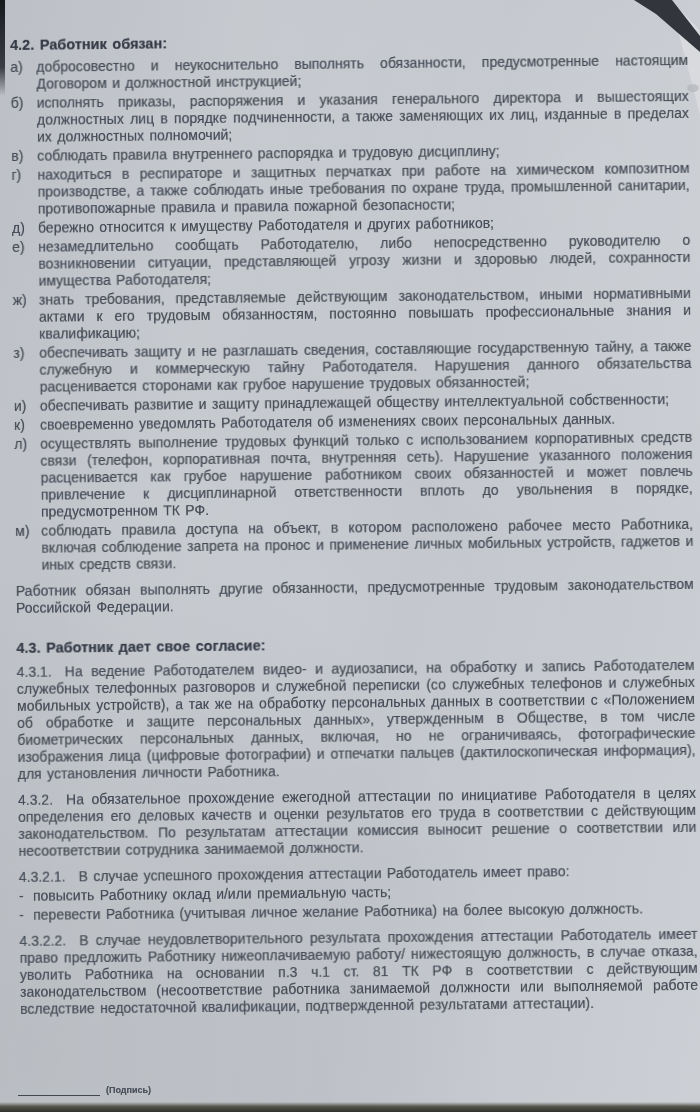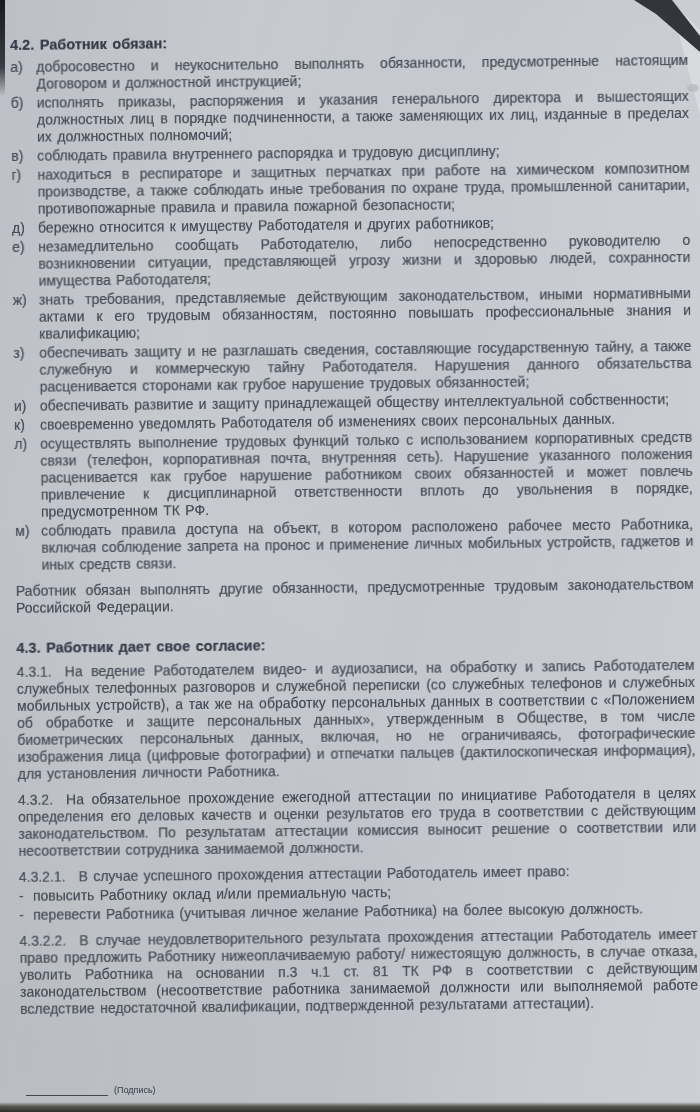--- a/index.html
+++ b/index.html
@@ -30,22 +30,23 @@
   p.closing{margin-top:9px;}
   p.p431{margin-top:7px;}
   p.p432{margin-top:9px;}
   p.p4321{margin-top:9px;}
   p.p4322{margin-top:9px;}
   .plabel{margin-right:13px;}
   .bullet{display:flex;margin-top:2px;}
   .bullet .dash{flex:0 0 14px;}
   .bullet .txt{flex:1;}
   .signature{
-    position:absolute;left:26px;bottom:16px;display:flex;align-items:flex-end;
+    position:absolute;left:18px;bottom:16px;display:flex;align-items:flex-end;
     filter:blur(0.3px);
+    font-weight:bold;
   }
   .sig-line{display:inline-block;width:82px;border-bottom:1.5px solid #41474f;height:10px;margin-right:6px;}
   .sig-label{font-size:9px;color:#4a505a;line-height:11px;text-shadow:0 0 0.5px rgba(62,68,80,0.5);}
   .edge-left{
     position:absolute;left:0;top:0;width:5px;height:96px;
     background:linear-gradient(to bottom,#17191d,#3a3e44 70%,rgba(58,62,68,0));
   }
   .edge-bottom{
     position:absolute;left:0;bottom:0;width:700px;height:10px;
     background:linear-gradient(to bottom,rgba(70,71,63,0),#55564c 45%,#2f3029);

